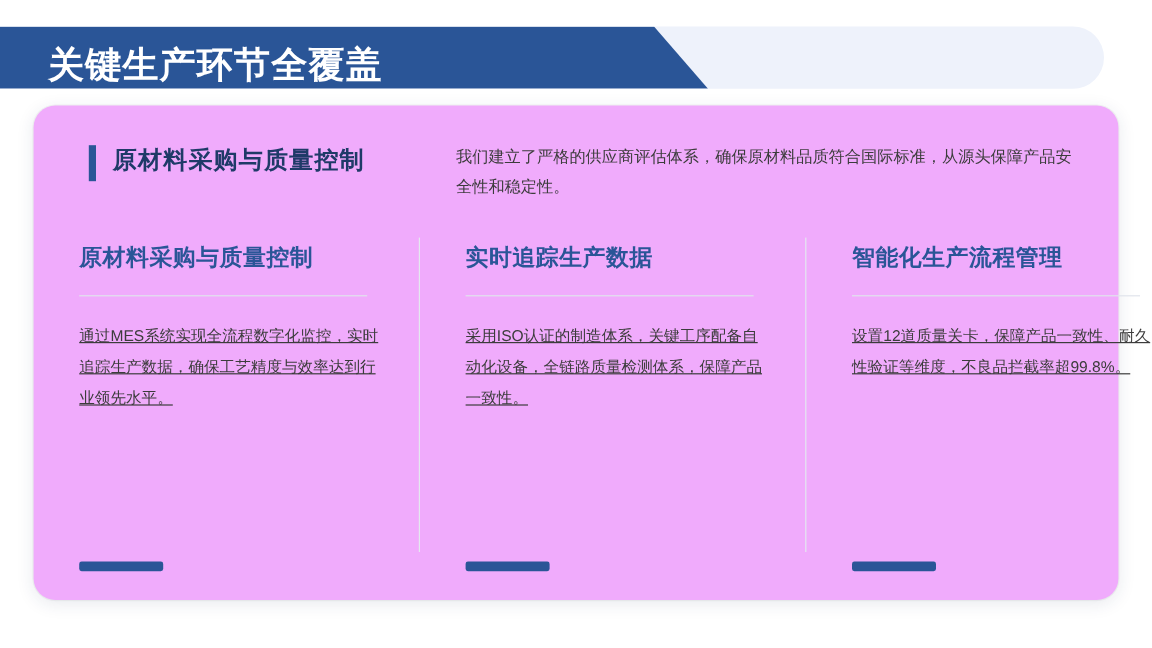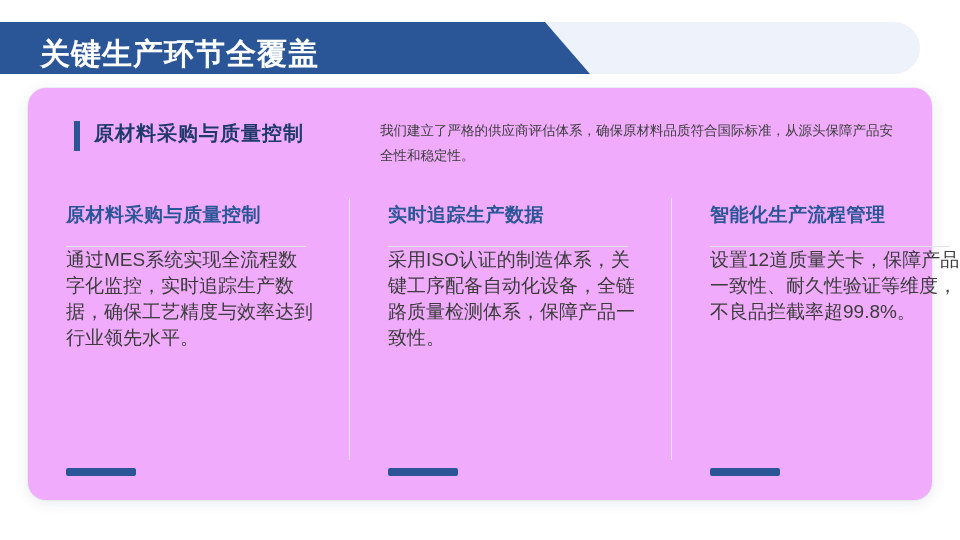--- a/index.html
+++ b/index.html
@@ -142,24 +142,26 @@
     margin-top: 10px;
     white-space: nowrap;
   }
   .col-rule {
     margin-top: 18px;
     width: 240px;
     height: 1px;
     background: #e0e4ec;
   }
   .col-body {
+    margin-top: 20px;
     width: 250px;
-    font-size: 19px;
+    font-size: 13px;
     line-height: 26px;
     color: #3c3c3c;
+    text-decoration: underline;
   }
   .col-dash {
     position: absolute;
     left: 38px;
     bottom: 16px;
     width: 70px;
     height: 8px;
     background: #2a5597;
     border-radius: 2px;
   }

